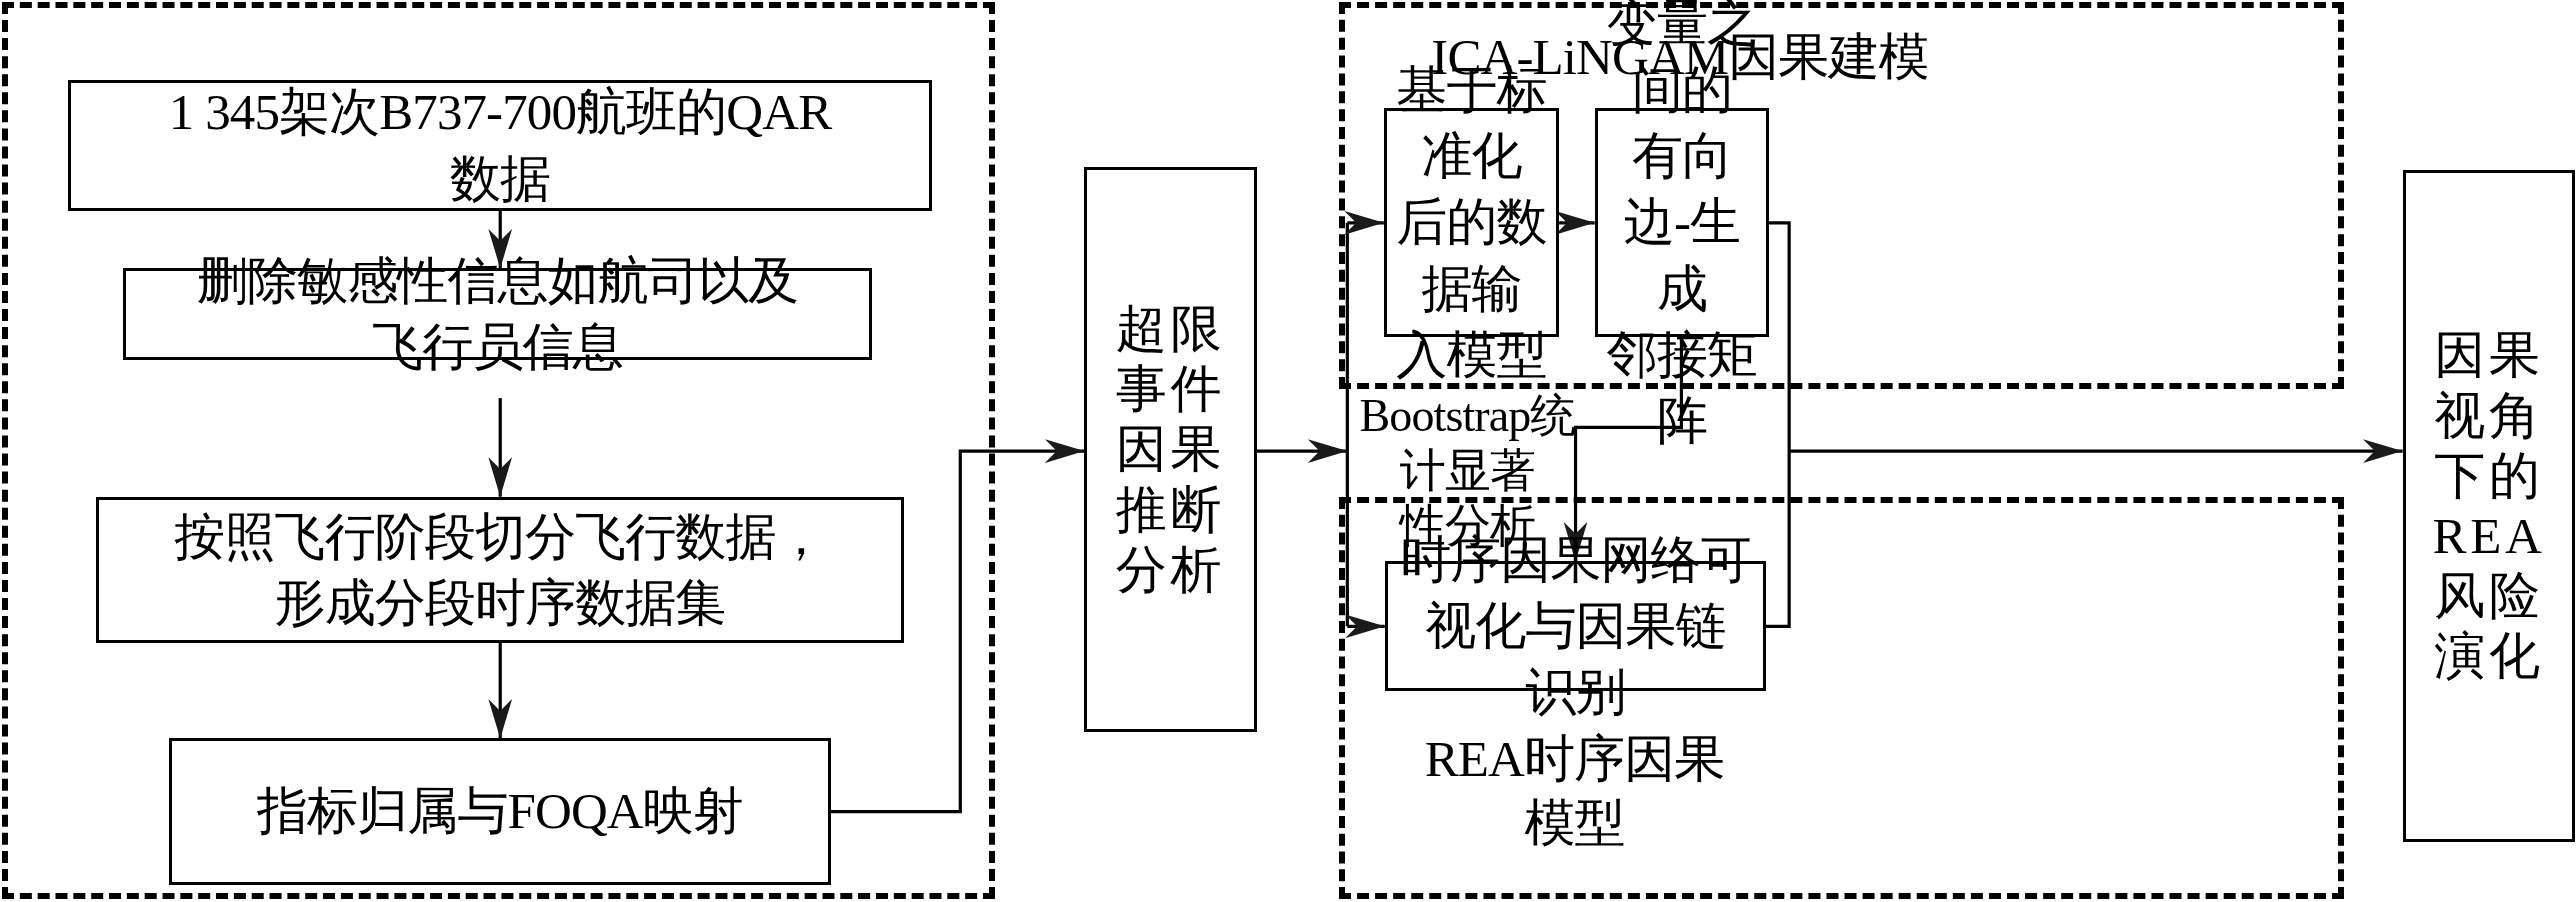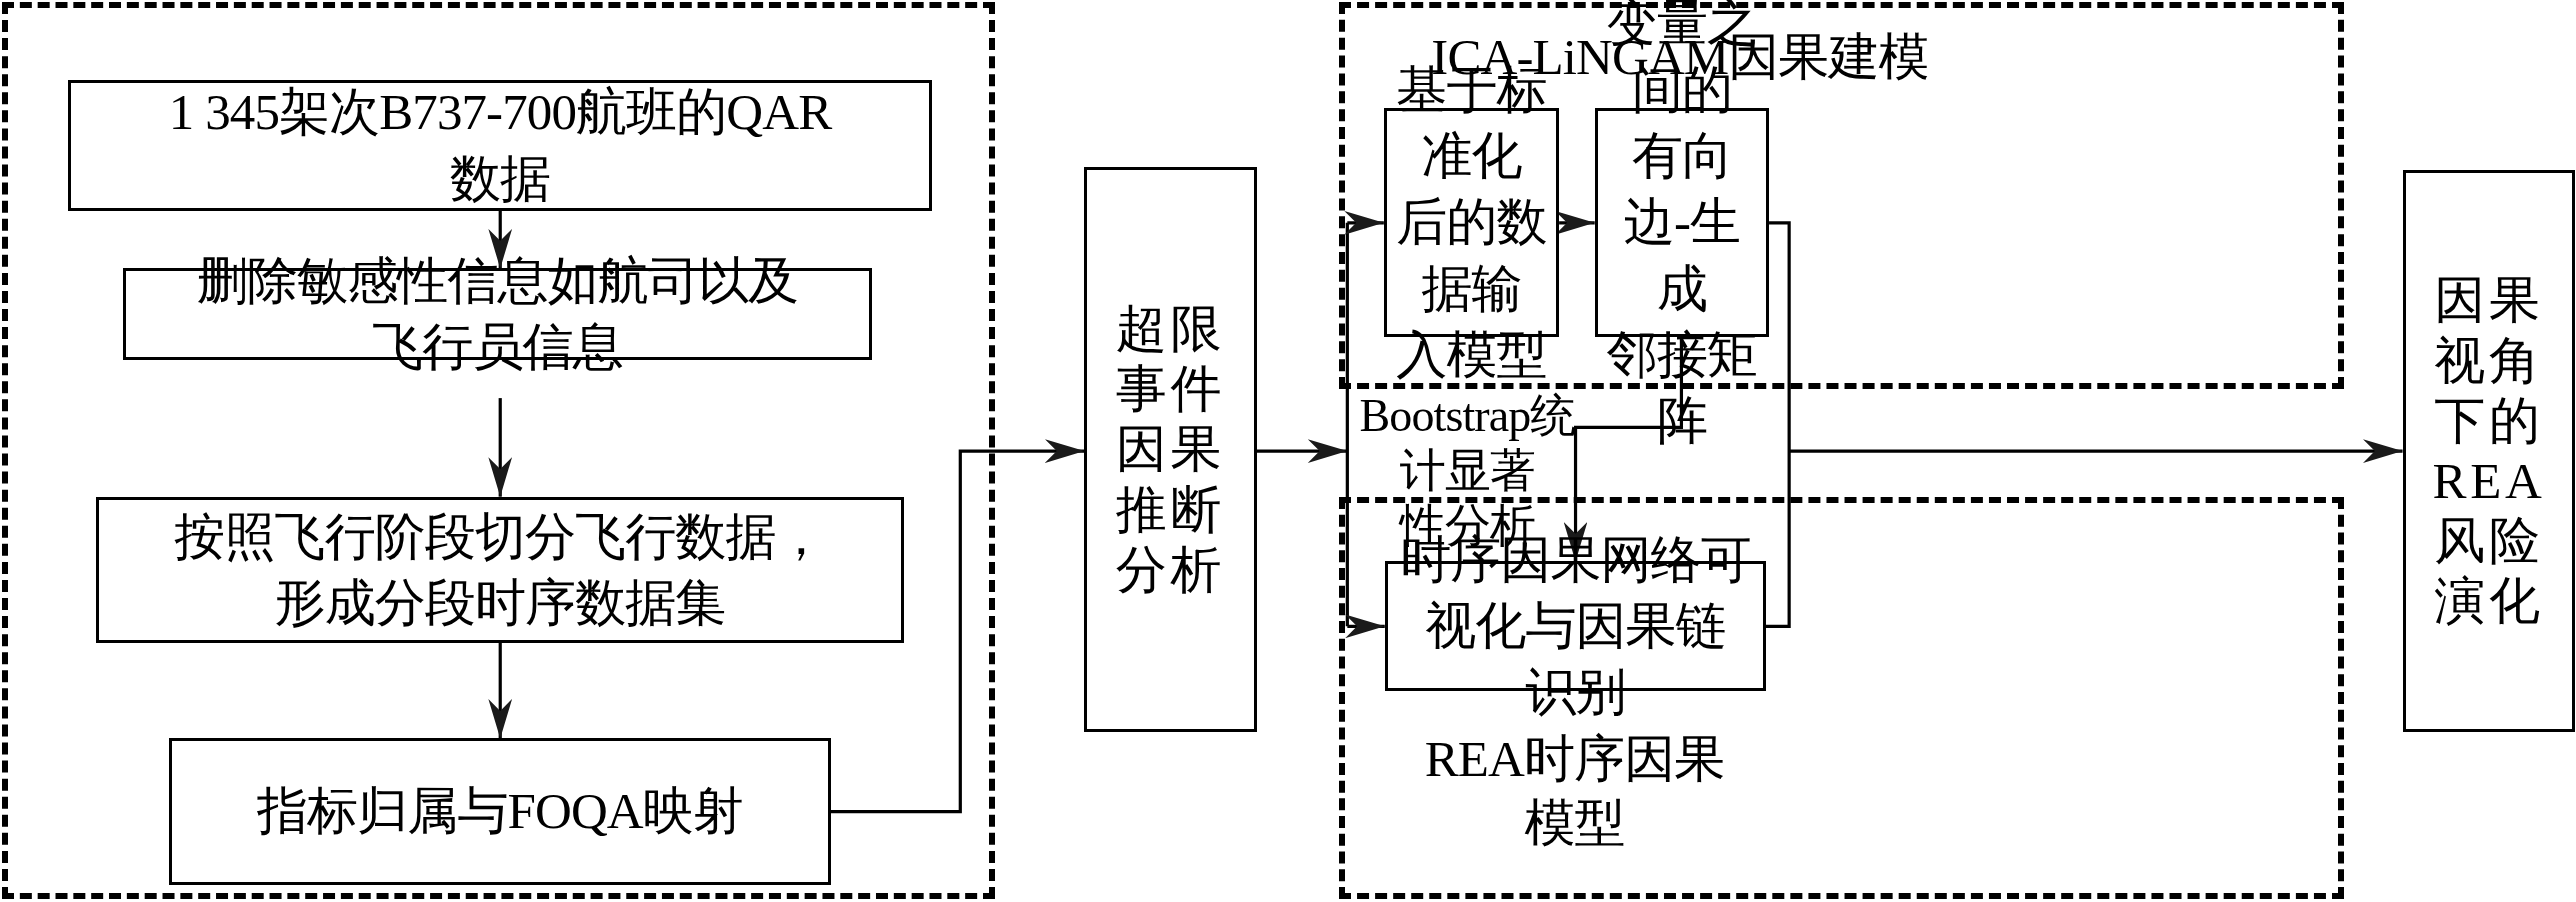--- a/index.html
+++ b/index.html
@@ -89,18 +89,18 @@
 
   <div class="label" style="left:1358px; top:388px; width:219px; font-size:46px; line-height:1.2;">Bootstrap统计显著
 性分析</div>
 
   <div class="box" style="left:1385px; top:561px; width:381px; height:130px; padding:0 11px;">
     <span class="txt">时序因果网络可视化与因果链
 识别</span>
   </div>
   <div class="label" style="left:1424px; top:728px; width:301px;">REA时序因果模型</div>
 
-  <div class="box vbox" style="left:2403px; top:170px; width:172px; height:562px;">
+  <div class="box vbox" style="left:2403px; top:170px; width:172px; height:672px;">
     <span class="txt">因果视角下的REA风险演化</span>
   </div>
 
 </div>
 
 
 </body></html>

